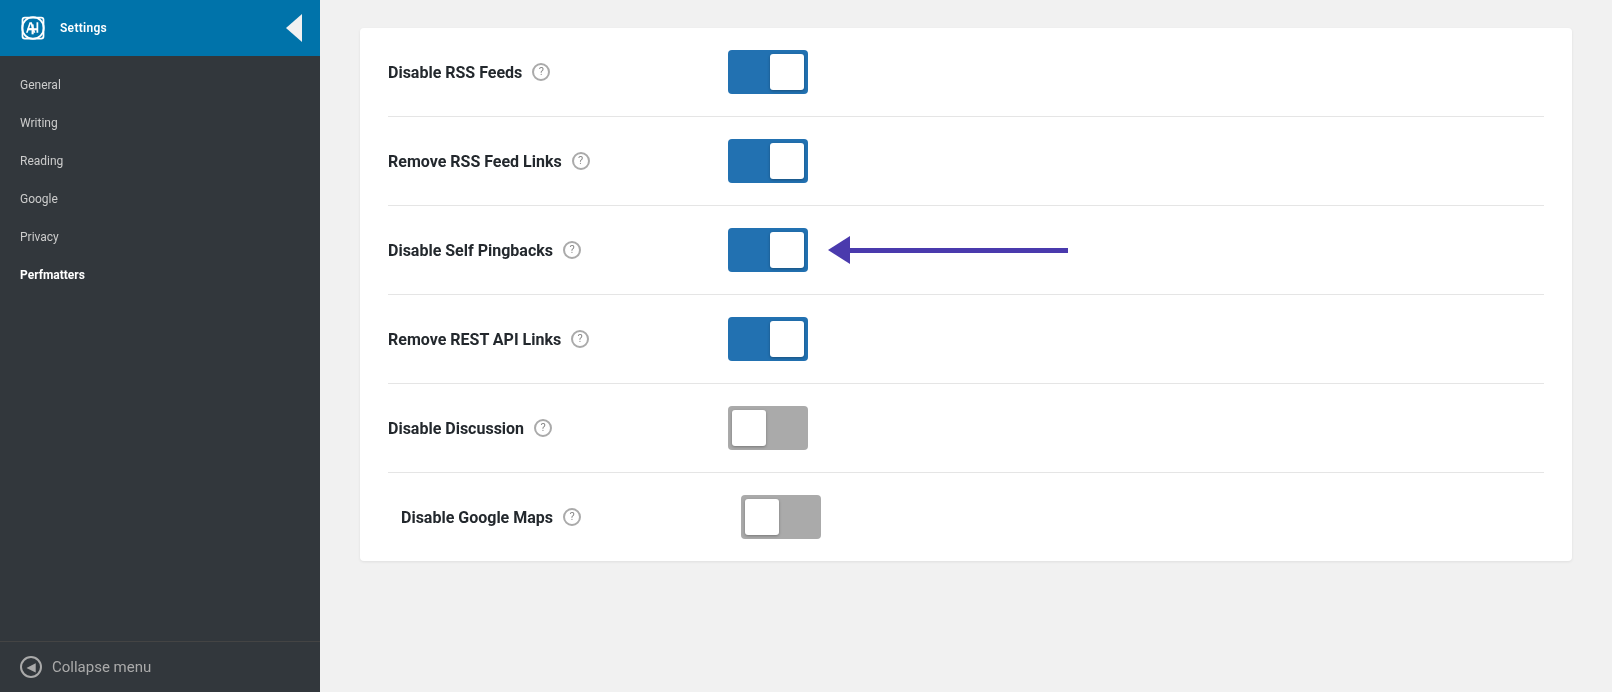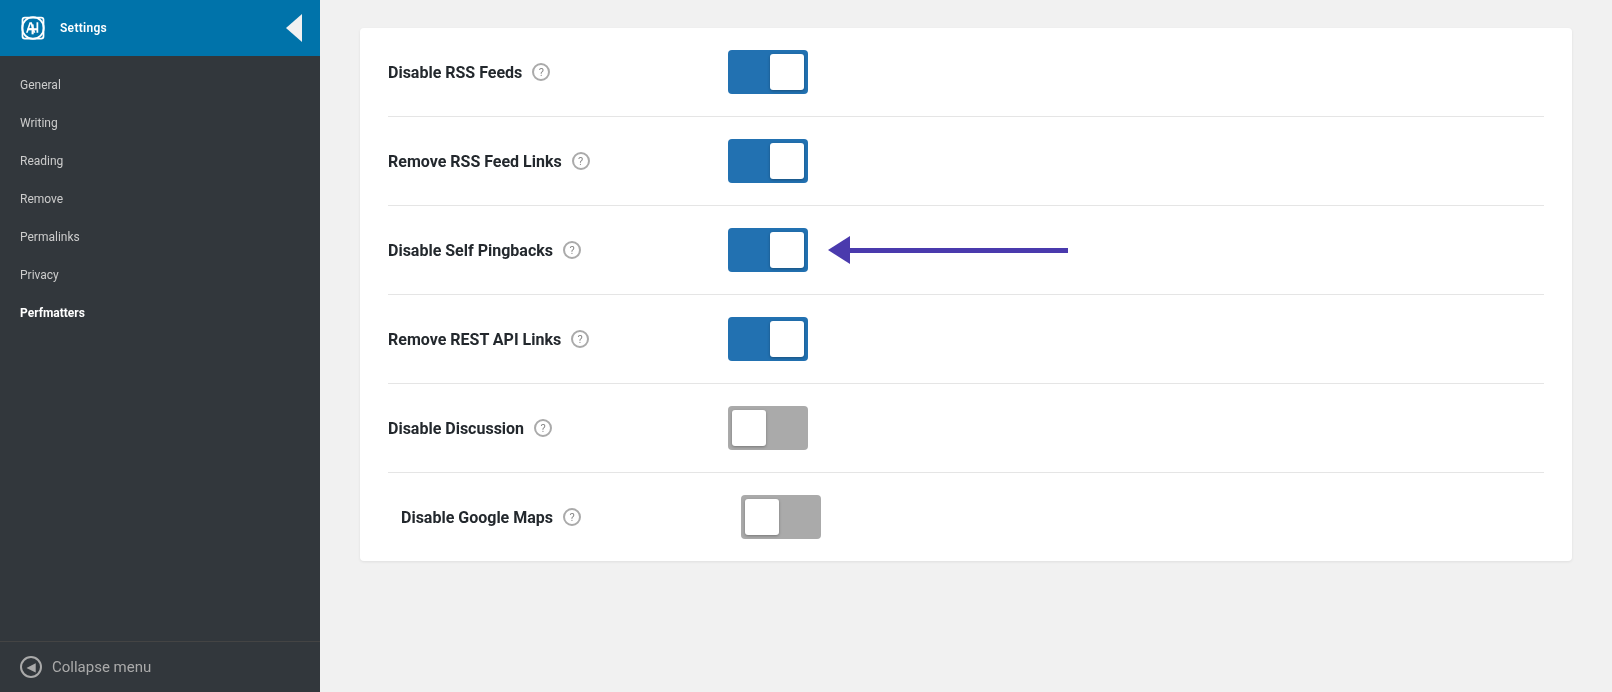--- a/index.html
+++ b/index.html
@@ -123,21 +123,20 @@
     .settings-row:last-child {
       border-bottom: none;
       margin-left: 13px;
     }
 
     .settings-label {
       font-size: 16px;
       font-weight: 700;
       color: #23282d;
       display: flex;
-      align-items: center;
       gap: 10px;
       min-width: 340px;
     }
 
     .help-icon {
       width: 18px;
       height: 18px;
       border-radius: 50%;
       border: 2px solid #aaa;
       display: inline-flex;
@@ -230,22 +229,21 @@
       </svg>
     </div>
     <span class="sidebar-header-title">Settings</span>
     <div class="sidebar-arrow"></div>
   </div>
 
   <nav class="sidebar-nav">
     <a class="sidebar-item">General</a>
     <a class="sidebar-item">Writing</a>
     <a class="sidebar-item">Reading</a>
-    <a class="sidebar-item">Remove</a>
-    <a class="sidebar-item">Permalinks</a>
+    <a class="sidebar-item">Google</a>
     <a class="sidebar-item">Privacy</a>
     <a class="sidebar-item active">Perfmatters</a>
   </nav>
 
   <div class="sidebar-collapse">
     <div class="collapse-icon">◀</div>
     <span>Collapse menu</span>
   </div>
 </div>
 

